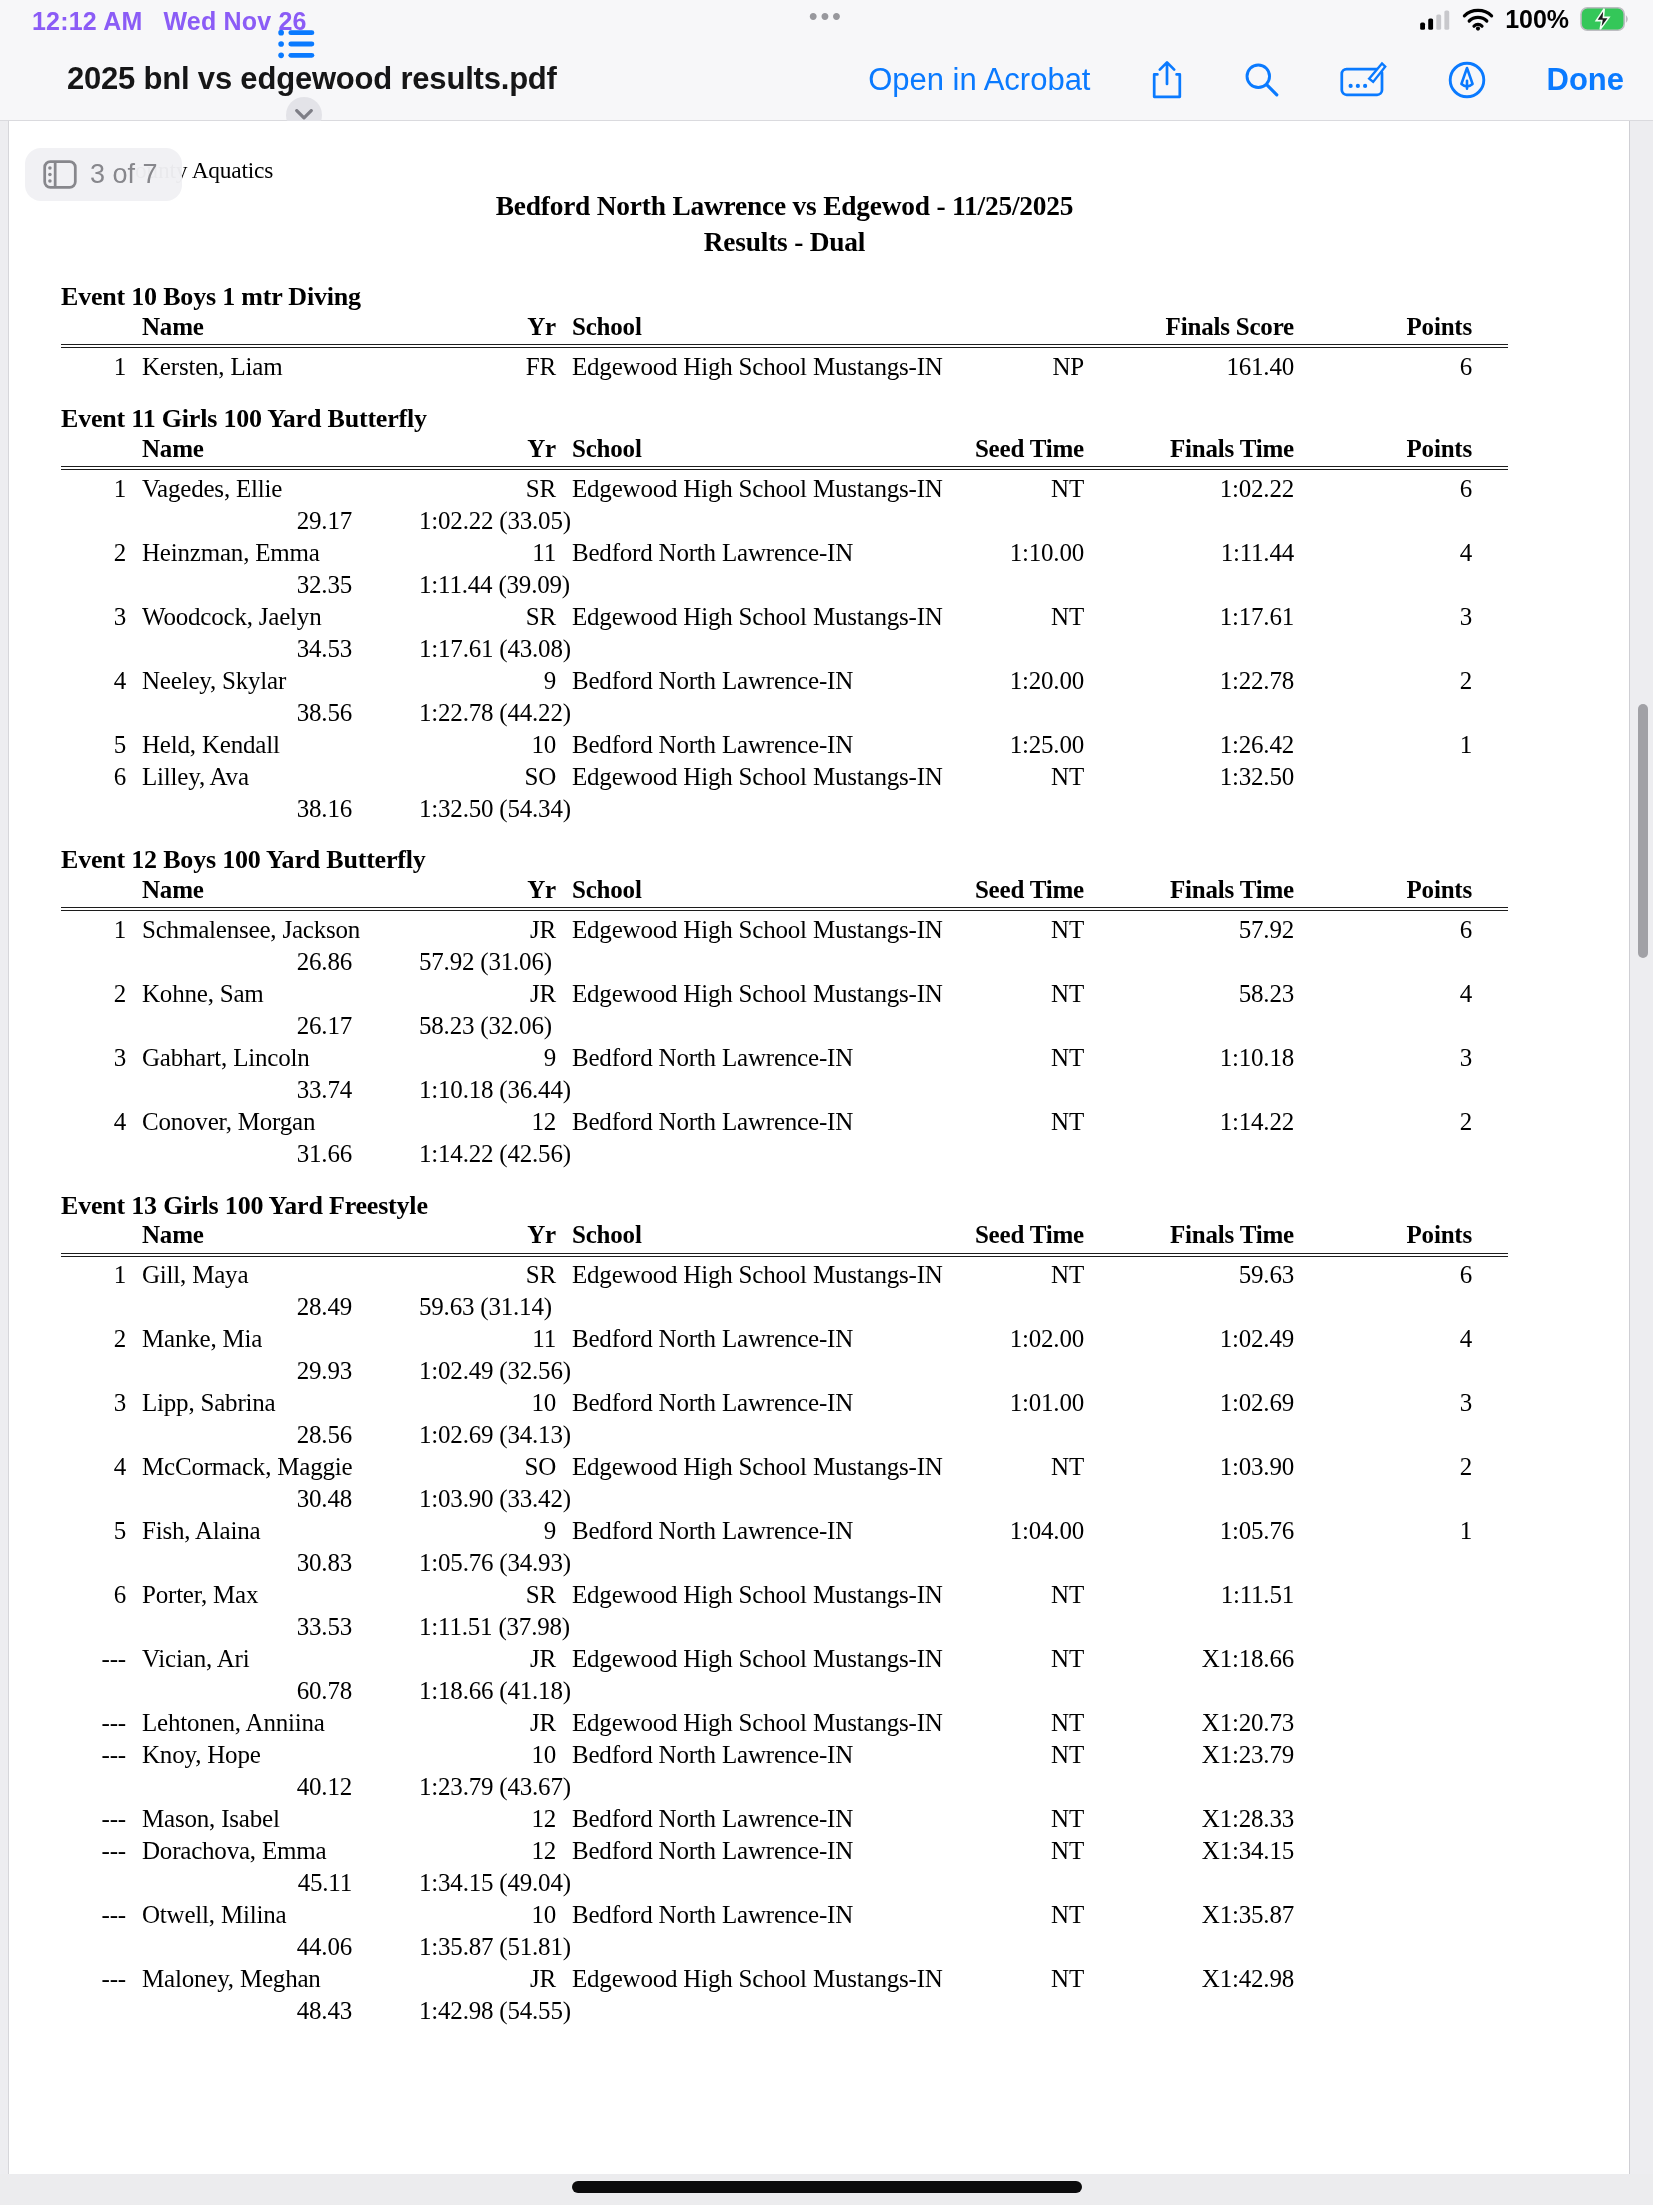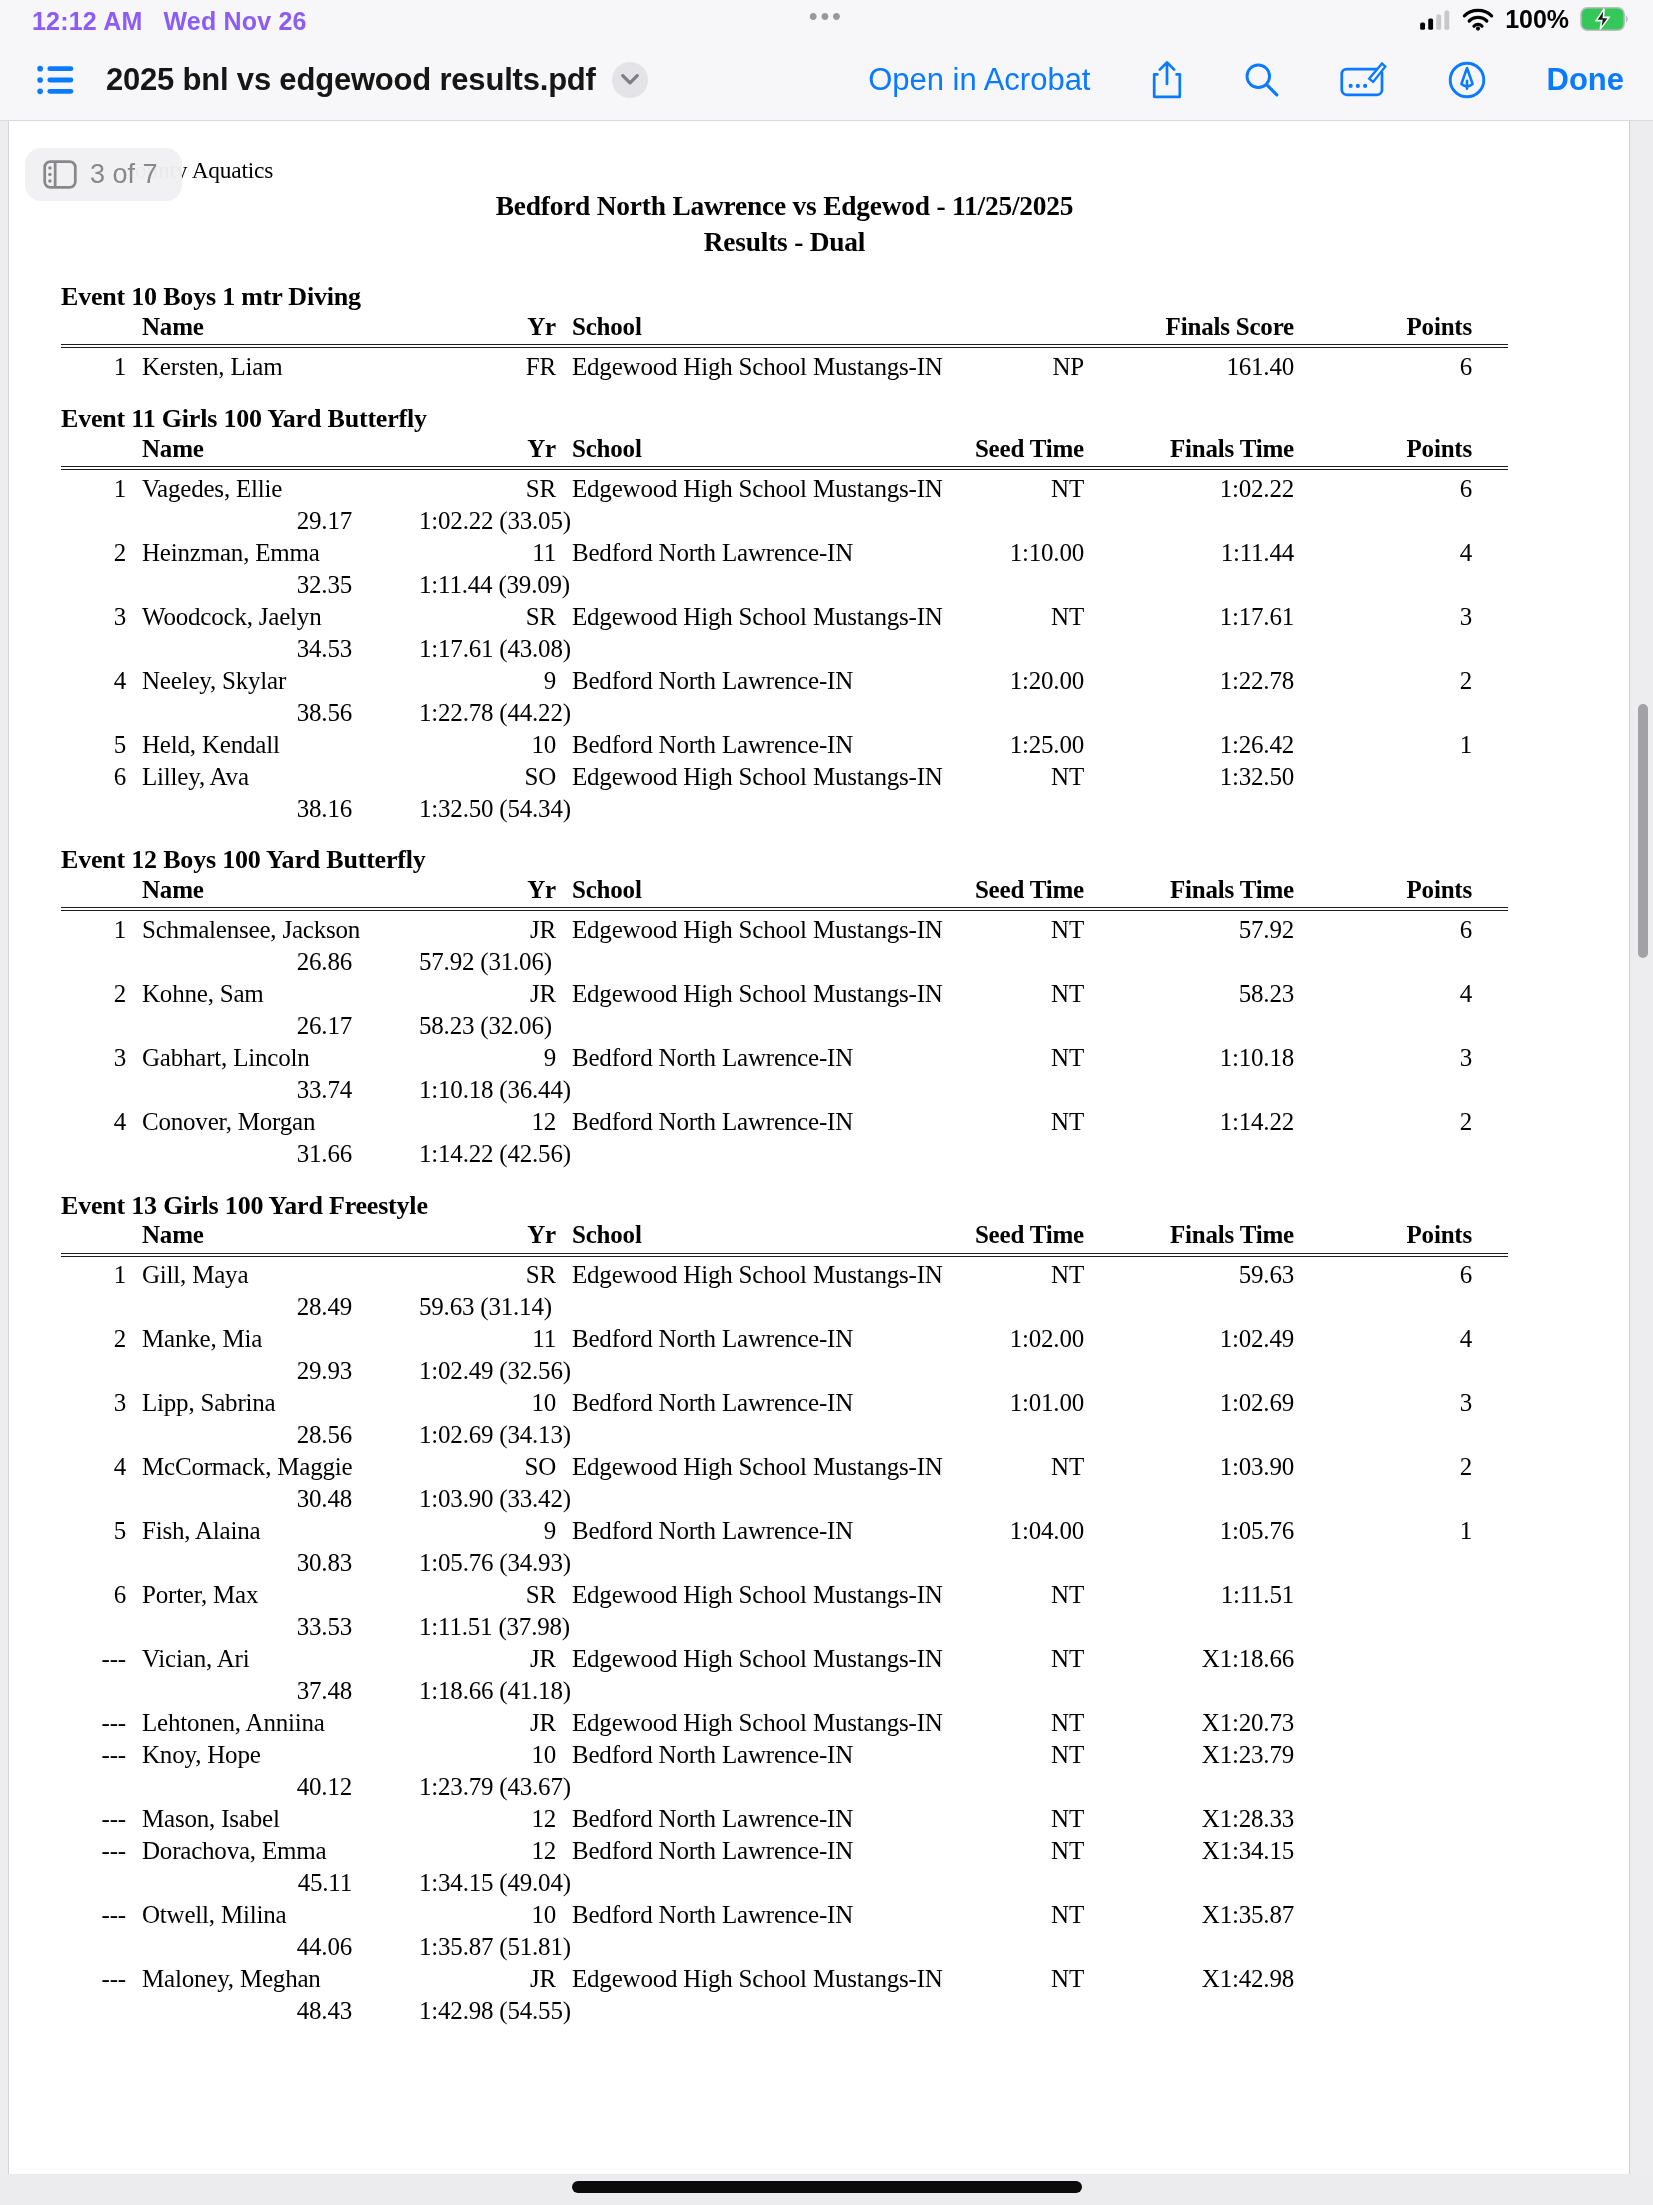--- a/index.html
+++ b/index.html
@@ -13,21 +13,21 @@
   .sb-left .sb-date { margin-left:21px; }
   .sb-center { position:absolute; left:0; right:0; top:1.6px; text-align:center; color:#98989d;
                font-size:24px; letter-spacing:3.2px; font-weight:700; }
   .sb-right { position:absolute; right:22.6px; top:4.8px; display:flex; align-items:center; gap:11.3px; }
   .sb-pct { font-size:25px; font-weight:600; color:#000; }
 
   
   .toolbar { position:absolute; top:39px; left:0; width:1653px; height:82px;
              background:#f7f7f9; border-bottom:1.6px solid #dadade;
              display:flex; align-items:center; }
-  .tb-left { display:flex; align-items:center; margin-left:36px; }
+  .tb-left { display:flex; align-items:center; margin-left:36px;flex-direction:column; }
   .tb-title { font-size:31px; font-weight:700; color:#161617; margin-left:31px; letter-spacing:-0.2px; }
   .chev-circle { width:36px; height:36px; border-radius:50%; background:#e3e3e8;
                  display:flex; align-items:center; justify-content:center; margin-left:16px; }
   .tb-right { position:absolute; right:29px; display:flex; align-items:center; gap:60px; }
   .tb-link { color:#0a7aff; font-size:31px; }
   .tb-done { color:#0a7aff; font-size:31px; font-weight:700; }
   .tb-icon { display:flex; align-items:center; justify-content:center; }
 
   
   .content { position:absolute; top:121px; left:0; width:1653px; height:2084px; background:#ededf0; }
@@ -441,21 +441,21 @@
               </div>
               <div class="line">
                 <span class="cell c-place">---</span>
                 <span class="cell c-name">Vician, Ari</span>
                 <span class="cell c-yr">JR</span>
                 <span class="cell c-school">Edgewood High School Mustangs-IN</span>
                 <span class="cell c-seed">NT</span>
                 <span class="cell c-finals">X1:18.66</span>
               </div>
               <div class="line">
-                <span class="cell c-split1">37.48</span>
+                <span class="cell c-split1">60.78</span>
                 <span class="cell c-split2">1:18.66 (41.18)</span>
               </div>
               <div class="line">
                 <span class="cell c-place">---</span>
                 <span class="cell c-name">Lehtonen, Anniina</span>
                 <span class="cell c-yr">JR</span>
                 <span class="cell c-school">Edgewood High School Mustangs-IN</span>
                 <span class="cell c-seed">NT</span>
                 <span class="cell c-finals">X1:20.73</span>
               </div>

